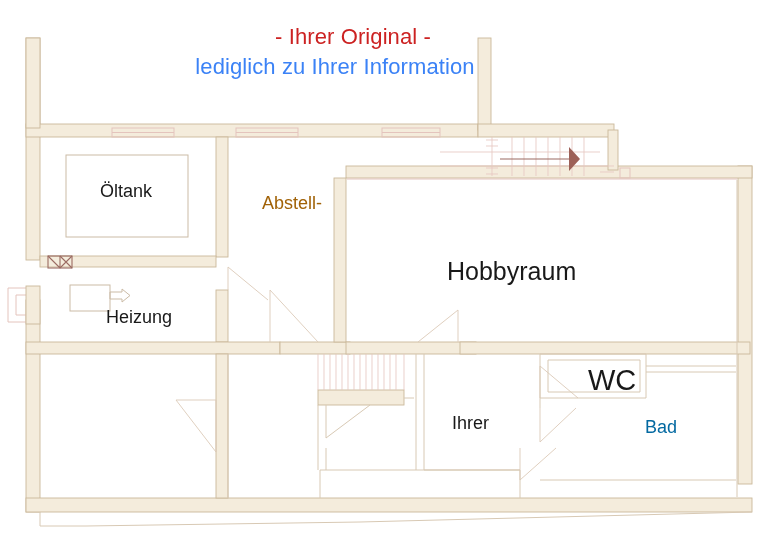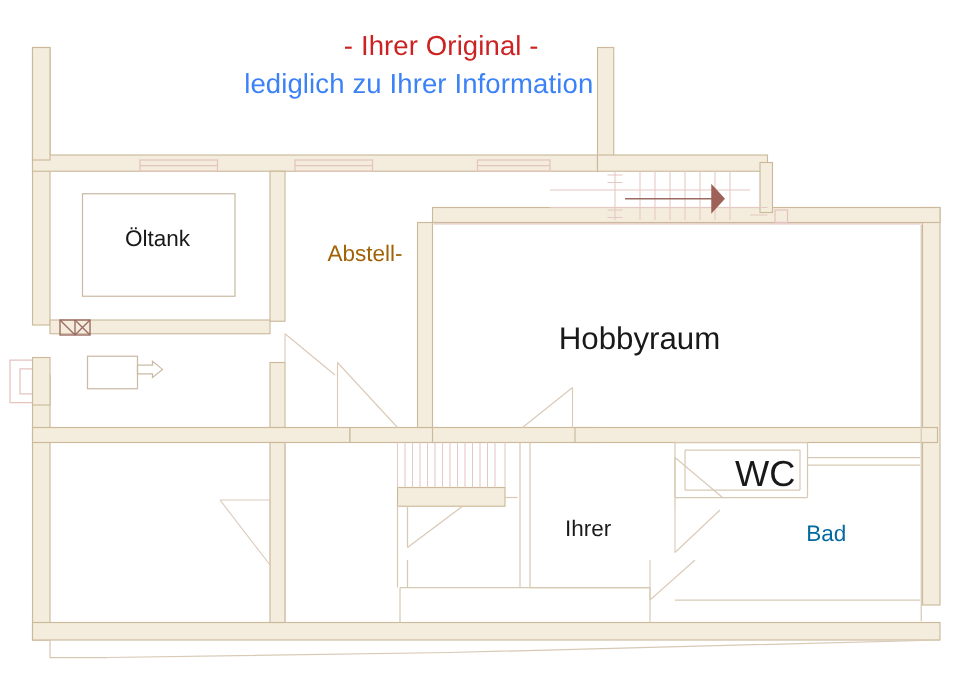--- a/index.html
+++ b/index.html
@@ -292,18 +292,19 @@
 
   </svg>
 
   <div class="watermark">
     <span class="wm-line l1" style="color: rgb(204, 34, 34);">- Ihrer Original -</span>
     <span class="wm-line l2" style="color: #3b82f6;">lediglich zu Ihrer Information</span>
   </div>
 
   <div class="room-label rl-med" style="left: 76px; top: 181px; color: rgb(25, 25, 25);">Öltank</div>
   <div class="room-label rl-med" style="left: 238px; top: 193px; color: #a16207;">Abstell-</div>
+  <div class="room-label rl-med" style="left: 82px; top: 307px; color: rgb(25, 25, 25);">Heizung</div>
   <div class="room-label rl-big" style="left: 447px; top: 257px; color: rgb(25, 25, 25);">Hobbyraum</div>
   <div class="room-label rl-med" style="left: 428px; top: 413px; color: rgb(25, 25, 25);">Ihrer</div>
   <div class="room-label rl-small" style="left: 588px; top: 364px; color: rgb(25, 25, 25);">WC</div>
   <div class="room-label rl-med" style="left: 621px; top: 417px; color: #0369a1;">Bad</div>
 
 </div>
 
 </body></html>

